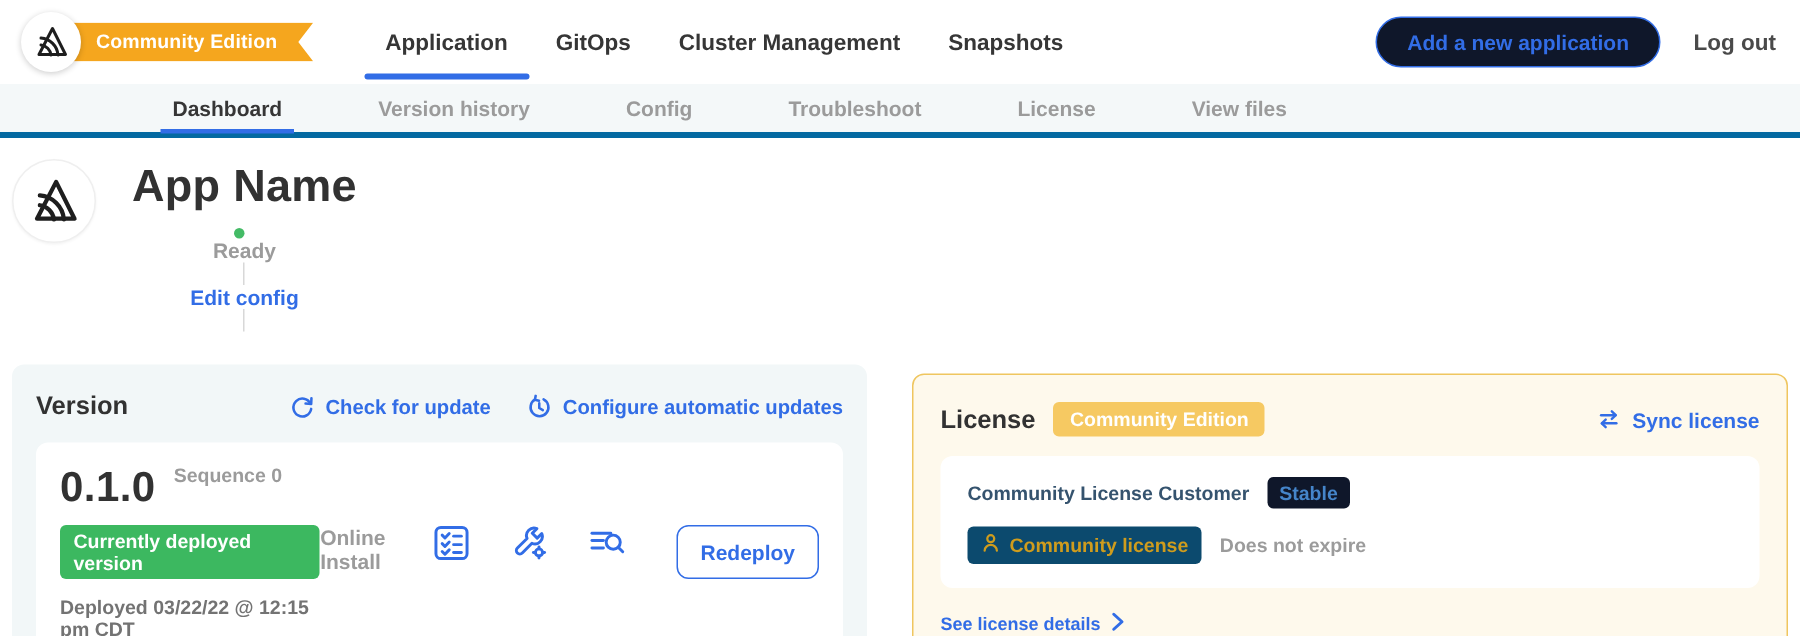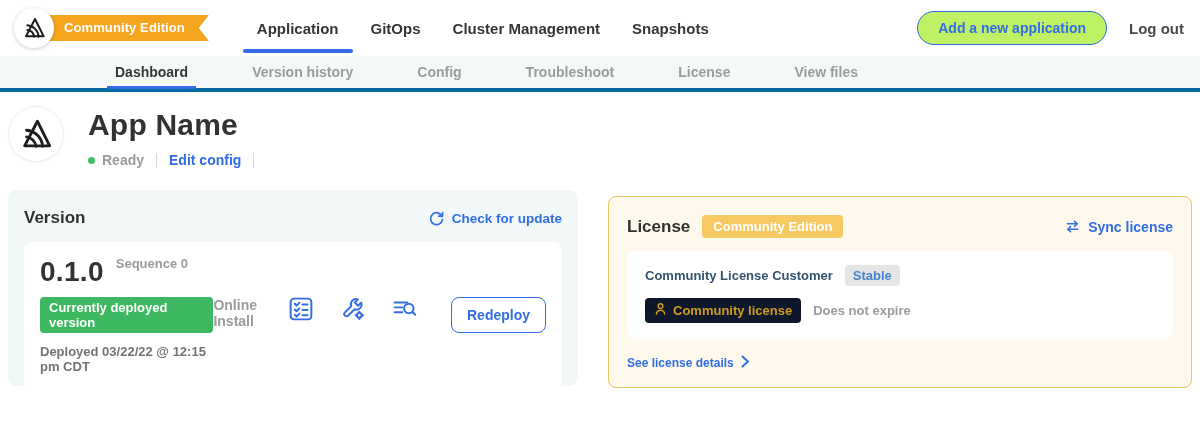--- a/index.html
+++ b/index.html
@@ -22,21 +22,21 @@
     clip-path:polygon(0 0,100% 0,calc(100% - 10px) 50%,100% 100%,0 100%);
   }
   .topnav-items { display:flex; gap:32px; margin-left:48px; height:56px; }
   .topnav-item { font-size:15px; font-weight:600; color:#363636; display:flex; align-items:center; position:relative; cursor:pointer; }
   .topnav-item.active::after {
     content:""; position:absolute; left:-14px; right:-14px; bottom:3px; height:4px;
     background:#326de6; border-radius:2px;
   }
   .topnav-right { margin-left:auto; display:flex; align-items:center; gap:22px; }
   .add-btn {
-    border:1.5px solid #326de6; color:#326de6; background:#bef264; cursor:pointer;
+    border:1.5px solid #326de6; color:#326de6; background:#0f172a; cursor:pointer;
     font-family:inherit; font-size:14px; font-weight:700; padding:8px 20px; border-radius:20px;
   }
   .logout { font-size:15px; font-weight:600; color:#4a4a4a; cursor:pointer; }
 
   
   .subnav {
     height:36px; background:#F4F8F9; border-bottom:4px solid #0369a1;
     display:flex; gap:64px; padding-left:115px;
   }
   .subnav-item { font-size:14px; font-weight:600; color:#9b9b9b; display:flex; align-items:center; position:relative; cursor:pointer; }
@@ -44,21 +44,21 @@
   .subnav-item.active::after { content:""; position:absolute; left:-8px; right:-8px; bottom:-1px; height:3px; background:#326de6; }
 
   
   .app-header { display:flex; padding:14px 0 0 8px; }
   .app-icon-circle {
     width:56px; height:56px; border-radius:50%; background:#fff; border:1px solid #efefef;
     box-shadow:0 1px 2px rgba(0,0,0,.05); display:flex; align-items:center; justify-content:center;
   }
   .app-title-block { margin-left:24px; padding-top:2px; }
   .app-title { font-size:30px; font-weight:700; color:#323232; letter-spacing:.2px; }
-  .app-status-row { display:flex; align-items:center; margin-top:10px; }
+  .app-status-row { display:flex; align-items:center; margin-top:10px;flex-direction:column; }
   .status-dot { width:7px; height:7px; border-radius:50%; background:#44bb66; margin-right:7px; }
   .status-text { font-size:14px; font-weight:600; color:#9b9b9b; }
   .vdiv { width:1px; height:15px; background:#d8d8d8; margin:0 12px; }
   .link { color:#326de6; font-weight:700; cursor:pointer; }
   .edit-config { font-size:14px; }
 
   
   .cards-row { display:flex; align-items:flex-start; padding:22px 8px 0 8px; gap:30px; }
 
   .version-card { width:570px; height:196px; background:#F2F7F8; border-radius:8px; padding:18px 16px 0 16px; }
@@ -94,24 +94,24 @@
     width:584px; background:#FEF9EC; border:1px solid #EFC65F; border-radius:8px;
     padding:18px 18px 16px 18px; margin-top:6px;
   }
   .license-badge {
     margin-left:12px; background:#F6C962; color:#fff; font-size:13px; font-weight:700;
     padding:4px 11px; border-radius:4px;
   }
   .license-inner { margin-top:13px; background:#fff; border-radius:8px; padding:14px 18px 16px 18px; }
   .customer-row { display:flex; align-items:center; gap:12px; }
   .customer-name { font-size:13px; font-weight:700; color:#35536e; }
-  .channel-badge { background:#e5e5e5; color:#4585ca; font-size:13px; font-weight:600; padding:3px 8px; border-radius:4px; }
+  .channel-badge { background:#0f172a; color:#4585ca; font-size:13px; font-weight:600; padding:3px 8px; border-radius:4px; }
   .license-type-row { display:flex; align-items:center; margin-top:12px; }
   .license-type-chip {
-    display:flex; align-items:center; gap:6px; background:#0f172a; color:#cf9c1d;
+    display:flex; align-items:center; gap:6px; background:#0c4a6e; color:#cf9c1d;
     font-size:13px; font-weight:700; padding:4px 9px; border-radius:4px;text-align:right;
   }
   .expiry { margin-left:12px; font-size:13px; font-weight:600; color:#9b9b9b; }
   .license-card .see-link { margin-top:16px; }
 </style>
 </head>
 <body>
 
 <div class="page">
 
@@ -176,20 +176,30 @@
         <div class="card-title">Version</div>
         <div class="card-head-links">
           <div class="icon-link">
             <span>
               <svg width="17" height="17" viewBox="0 0 20 20" fill="none" stroke="currentColor" stroke-width="2" stroke-linecap="round" stroke-linejoin="round">
                 <path d="M16.4 7.2 A7 7 0 1 0 17 11.3"></path>
                 <polyline points="17.2,3 17,7.5 12.6,7.1"></polyline>
               </svg>
             </span>
             <span>Check for update</span>
+          </div>
+          <div class="icon-link">
+            <span>
+              <svg width="17" height="17" viewBox="0 0 20 20" fill="none" stroke="currentColor" stroke-width="2" stroke-linecap="round" stroke-linejoin="round">
+                <path d="M6.8 3.9 A7 7 0 1 0 13.4 3.8"></path>
+                <polyline points="7.2,0.9 6.6,4.1 9.8,4.9"></polyline>
+                <polyline points="10,6.8 10,10.6 12.8,12.2"></polyline>
+              </svg>
+            </span>
+            <span>Configure automatic updates</span>
           </div>
         </div>
       </div>
 
       <div class="version-inner">
         <div class="version-info">
           <div class="version-num-row">
             <span class="version-number">0.1.0</span>
             <span class="sequence">Sequence 0</span>
           </div>

